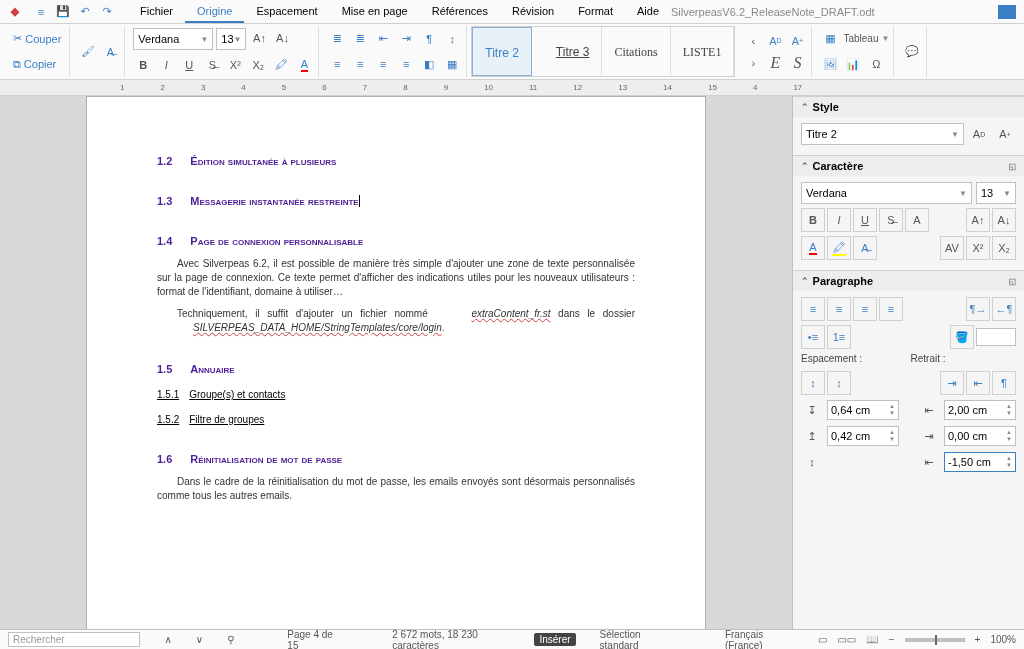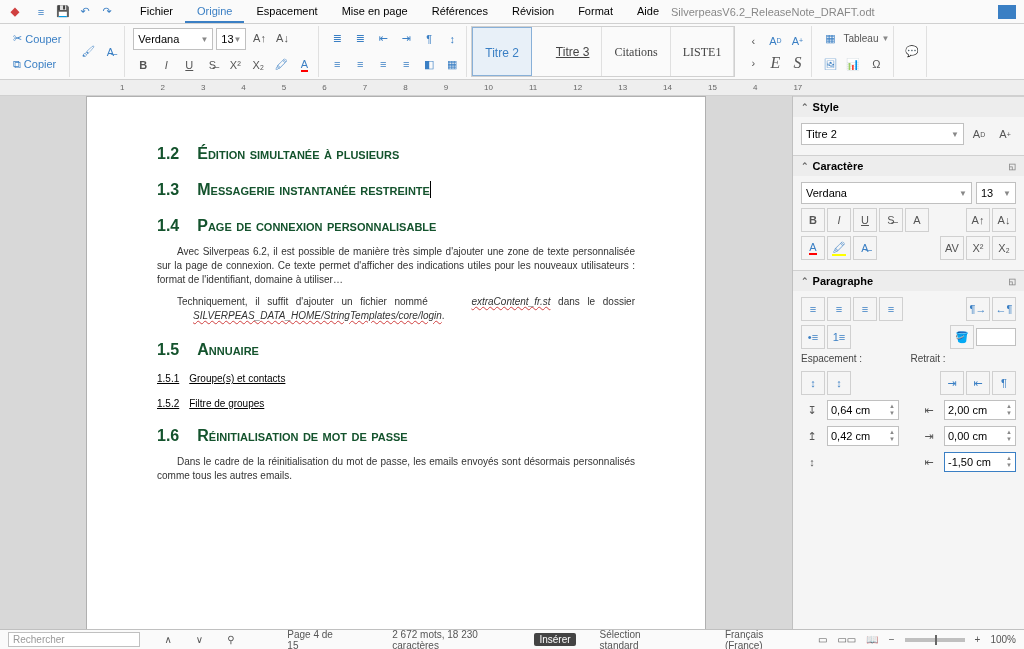--- a/index.html
+++ b/index.html
@@ -31,21 +31,21 @@
 .stylebtn.u { text-decoration: underline; color: #444; margin-left: 12px; }
 .stylebtn.plain { color: #444; font-family: serif; }
 
 
 .ruler { height: 16px; background: #eee; border-bottom: 1px solid #d0d0d0; display: flex; align-items: center; padding-left: 120px; font-size: 8px; color: #666; gap: 36px; }
 
 
 .workspace { flex: 1; display: flex; overflow: hidden; }
 .docarea { flex: 1; background: #d8d8d8; overflow: auto; display: flex; justify-content: center; padding-top: 0; }
 .page { width: 620px; background: #fff; border: 1px solid #b0b0b0; padding: 30px 70px; min-height: 700px; font-family: Verdana, sans-serif; font-size: 10px; }
-.h2 { color: #14532d; font-variant: small-caps; font-weight: bold; margin: 18px 0 10px; font-size: 16px; }
+.h2 { color: #4c1d95; font-variant: small-caps; font-weight: bold; margin: 28px 0 10px; font-size: 11px; }
 .h2 .num { margin-right: 18px; }
 .h3 { margin: 14px 0 8px; font-size: 10px; text-decoration: underline; }
 .h3 .num { margin-right: 10px; }
 .para { text-align: justify; line-height: 1.4; margin-bottom: 8px; color: #333; text-indent: 20px; }
 .para .it { font-style: italic; }
 .para .u { text-decoration: underline wavy #d04040; padding-left: 36px; }
 .cursor { border-left: 1px solid #000; }
 
 
 .sidebar { width: 232px; background: #f5f5f5; border-left: 1px solid #c0c0c0; display: flex; flex-direction: column; font-size: 11px; }

